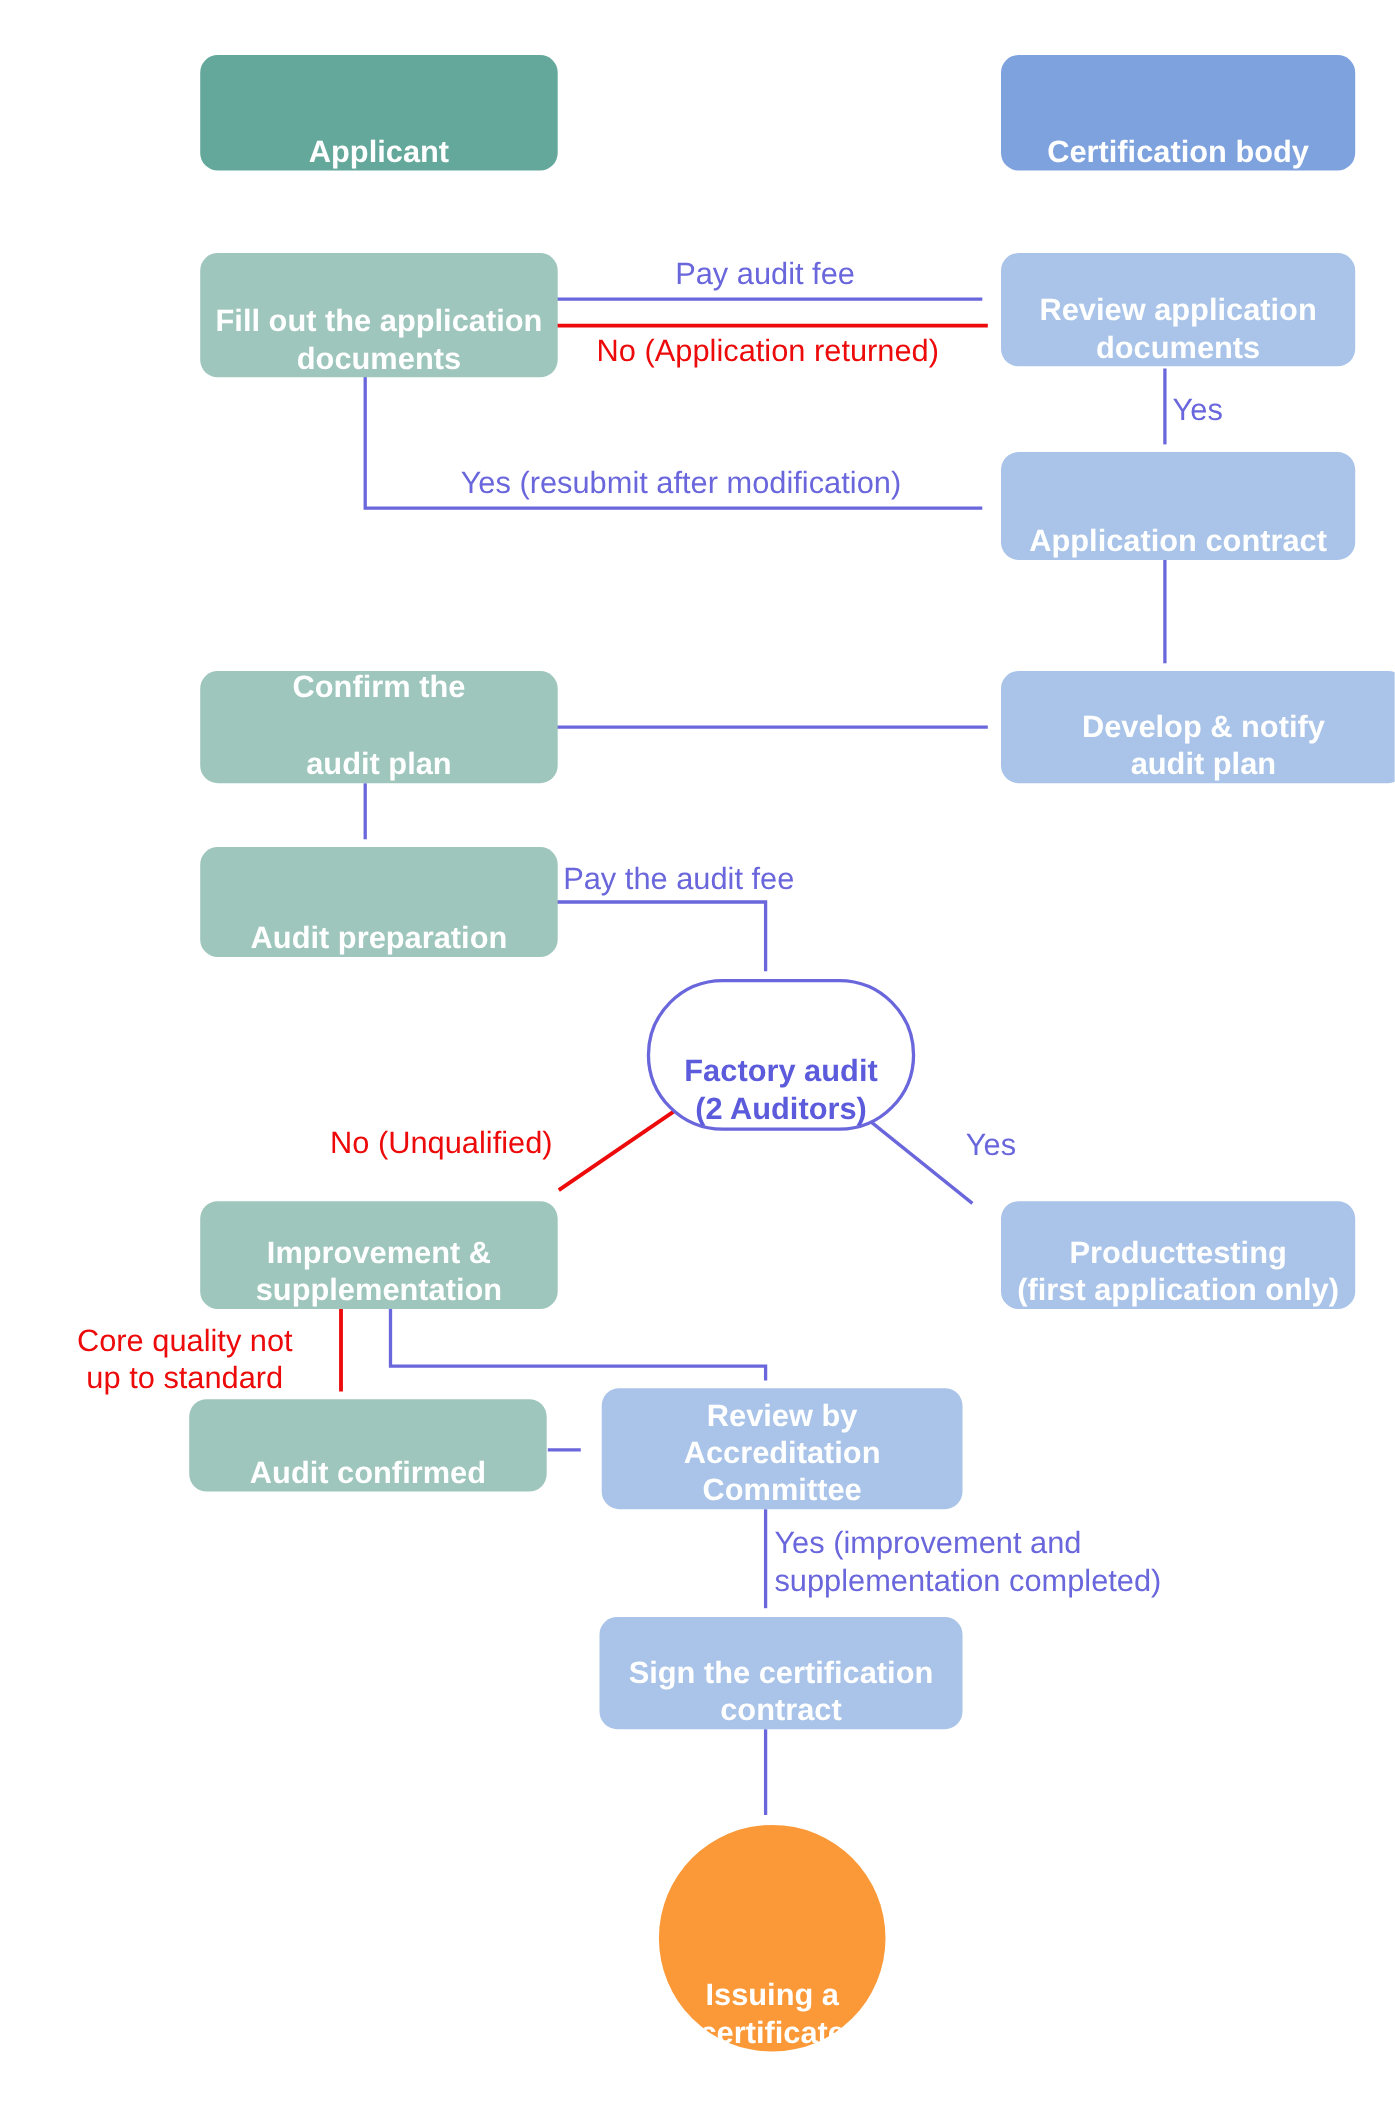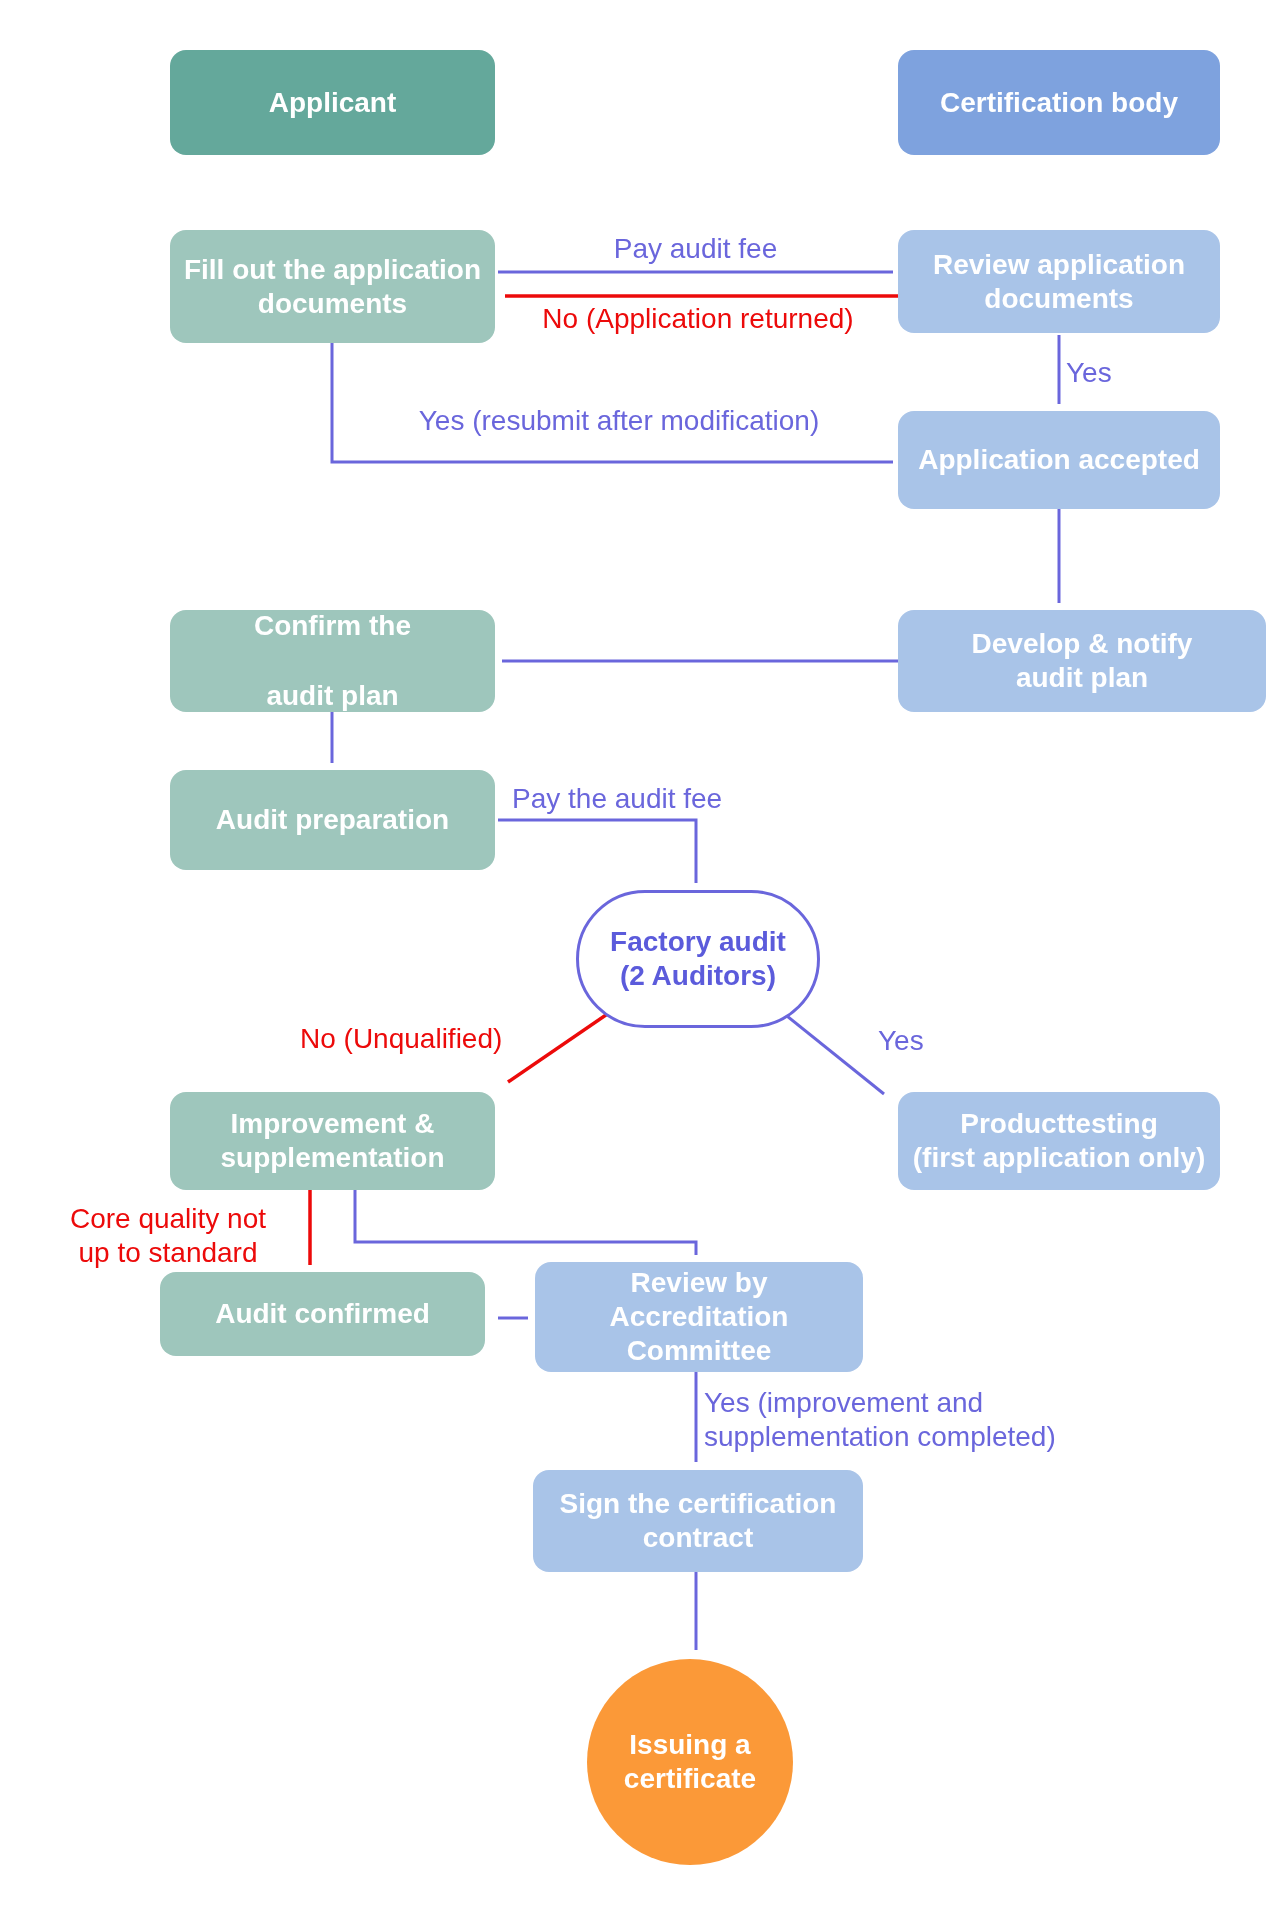--- a/index.html
+++ b/index.html
@@ -9,28 +9,29 @@
     height:1922px;
     background:#ffffff;
     font-family:"Liberation Sans", sans-serif;
     overflow:hidden;
   }
   .node{
     position:absolute;
     display:flex;
     flex-direction:column;
     align-items:center;
-    justify-content:center;
+    justify-content:flex-end;
     border-radius:16px;
     color:#ffffff;
     font-weight:bold;
     font-size:28px;
     line-height:34px;
     text-align:center;
     box-sizing:border-box;
+    margin-left:12px;
   }
   .teal-header{background:var(--teal_header);}
   .teal{background:var(--teal_light);}
   .blue-header{background:var(--blue_header);}
   .blue{background:var(--blue_light);}
   .factory{
     background:#ffffff;
     border:3px solid var(--arrow_blue);
     color:var(--factory_text);
     border-radius:70px;
@@ -98,21 +99,21 @@
 
   <div class="node teal" style="left:170px;top:230px;width:325px;height:113px;">
     <span>Fill out the application</span>
     <span>documents</span>
   </div>
   <div class="node blue" style="left:898px;top:230px;width:322px;height:103px;">
     <span>Review application</span>
     <span>documents</span>
   </div>
   <div class="node blue" style="left:898px;top:411px;width:322px;height:98px;">
-    <span>Application accepted</span>
+    <span>Application contract</span>
   </div>
   <div class="node teal" style="left:170px;top:610px;width:325px;height:102px;gap:36px;">
     <span>Confirm the</span>
     <span>audit plan</span>
   </div>
   <div class="node blue" style="left:898px;top:610px;width:368px;height:102px;">
     <span>Develop &amp; notify</span>
     <span>audit plan</span>
   </div>
   <div class="node teal" style="left:170px;top:770px;width:325px;height:100px;">
@@ -143,21 +144,21 @@
     <span>Committee</span>
   </div>
   <div class="node terminal" style="left:587px;top:1659px;width:206px;height:206px;">
     <span>Issuing a</span>
     <span>certificate</span>
   </div>
 
   <div class="edge-label center" style="left:498px;top:232px;width:395px;">Pay audit fee</div>
   <div class="edge-label red center" style="left:498px;top:302px;width:400px;">No (Application returned)</div>
   <div class="edge-label" style="left:1066px;top:356px;">Yes</div>
-  <div class="edge-label center" style="left:345px;top:404px;width:548px;">Yes (resubmit after modification)</div>
+  <div class="edge-label center" style="left:345px;top:422px;width:548px;">Yes (resubmit after modification)</div>
   <div class="edge-label" style="left:512px;top:782px;">Pay the audit fee</div>
   <div class="edge-label red" style="left:300px;top:1022px;text-align:center;">No (Unqualified)</div>
   <div class="edge-label" style="left:878px;top:1024px;">Yes</div>
   <div class="edge-label red center" style="left:48px;top:1202px;width:240px;">
     <div>Core quality not</div>
     <div>up to standard</div>
   </div>
   <div class="edge-label" style="left:704px;top:1386px;">
     <div>Yes (improvement and</div>
     <div>supplementation completed)</div>

